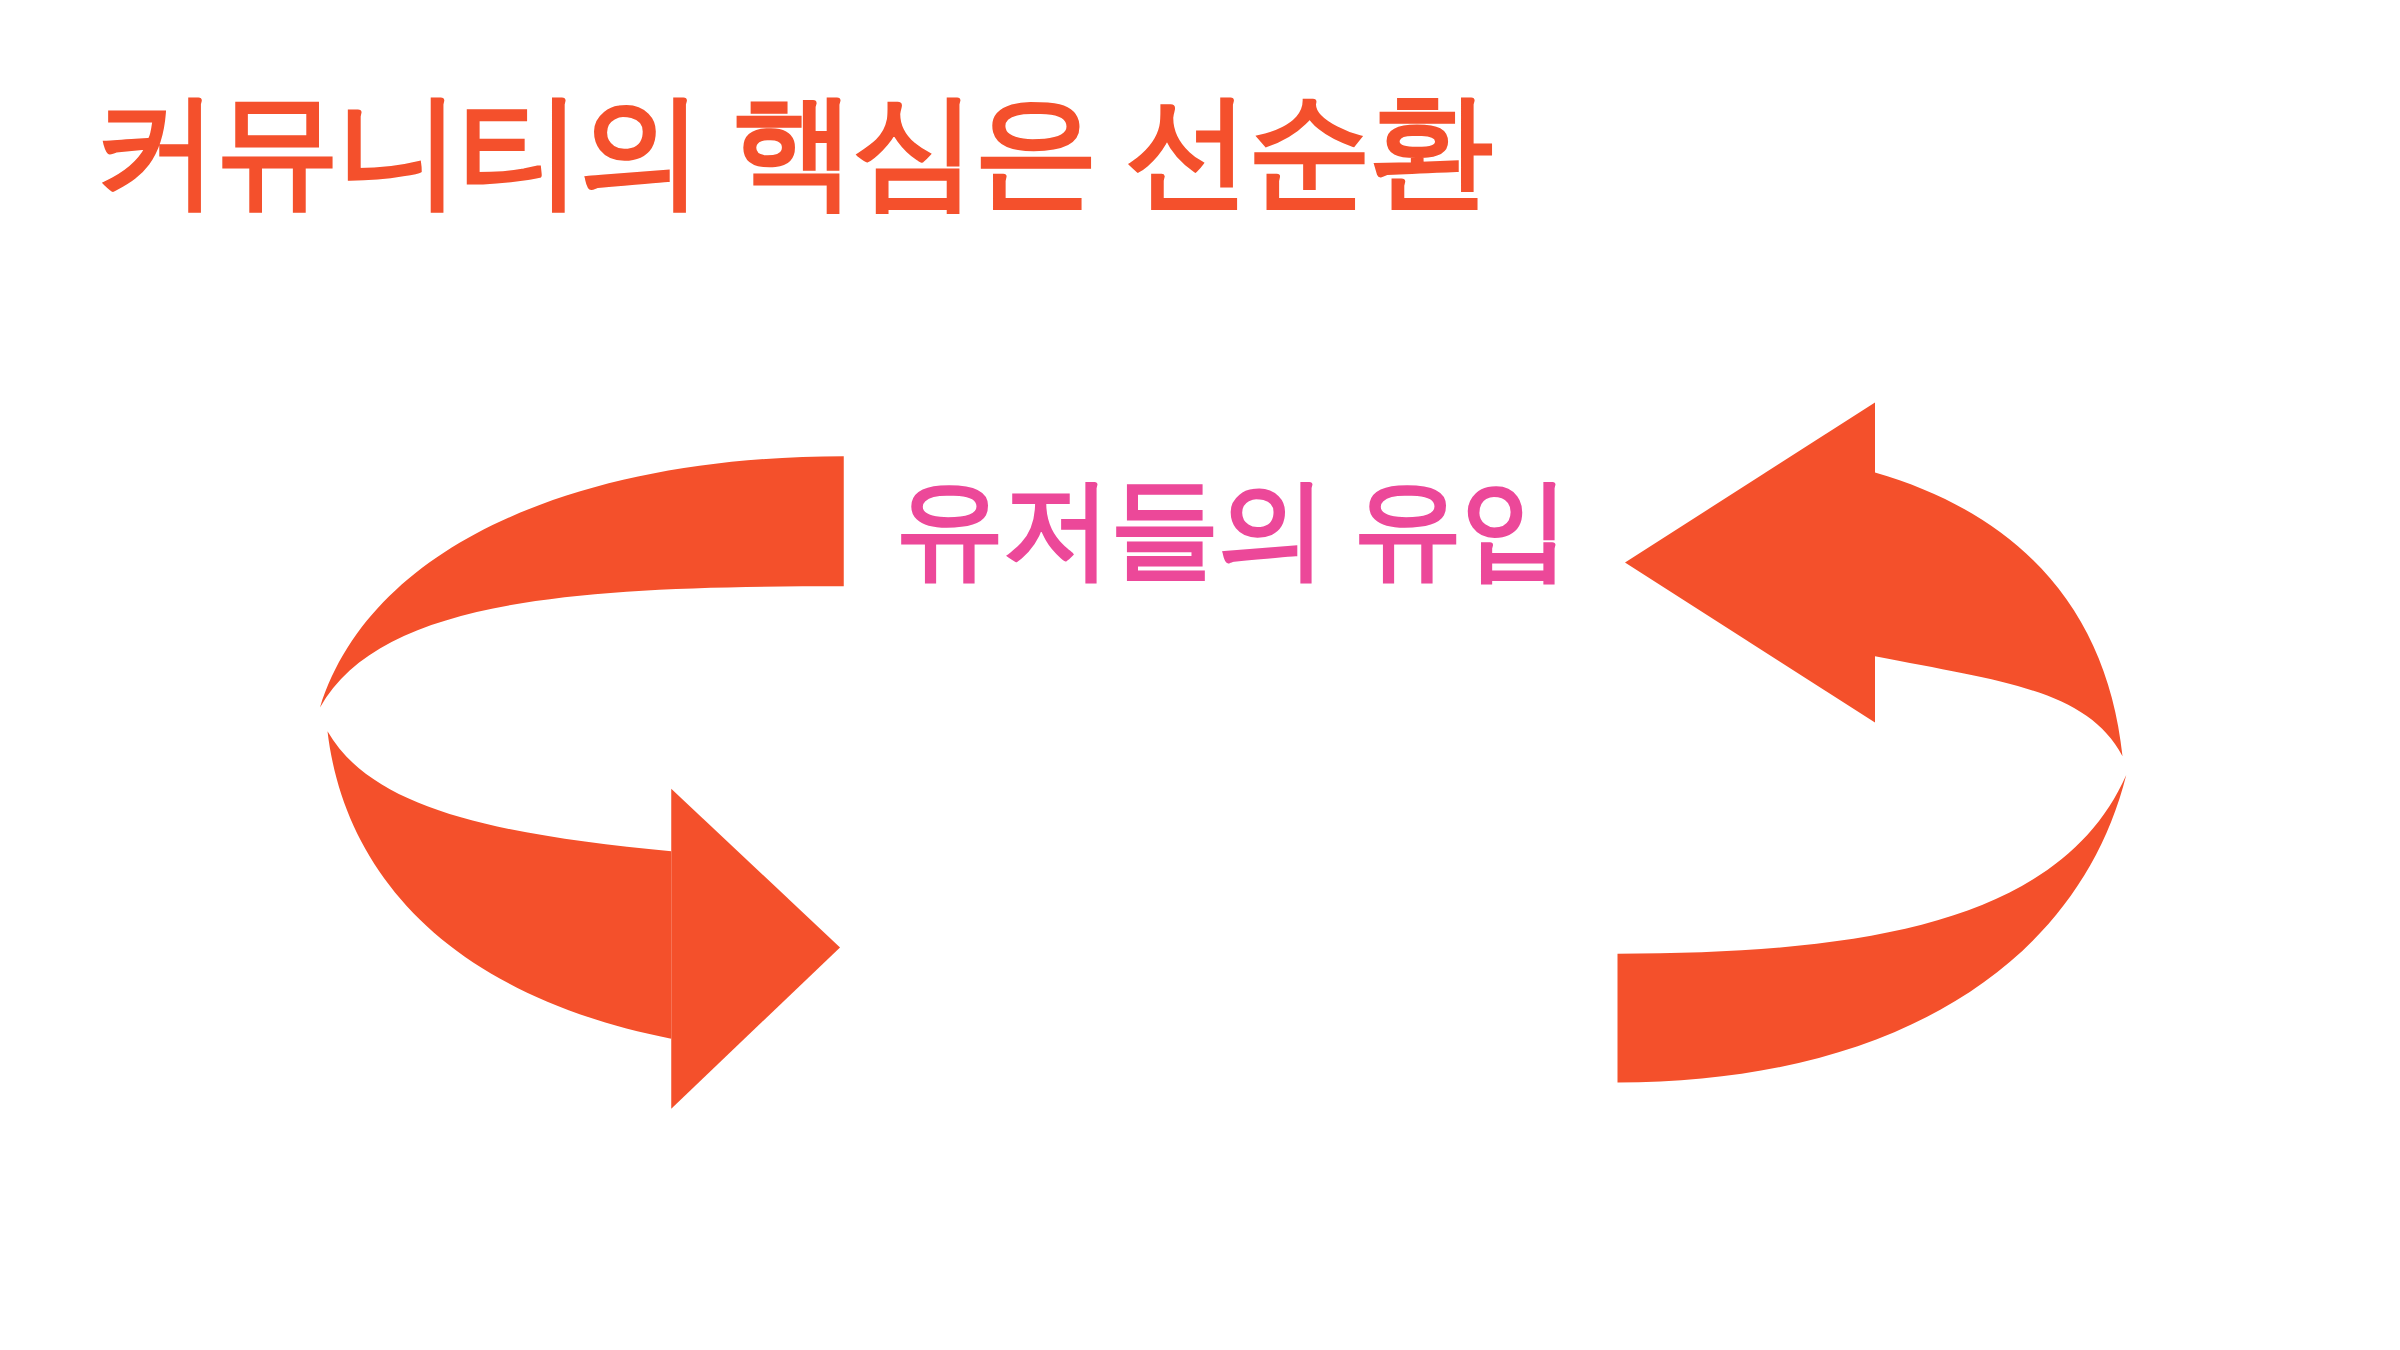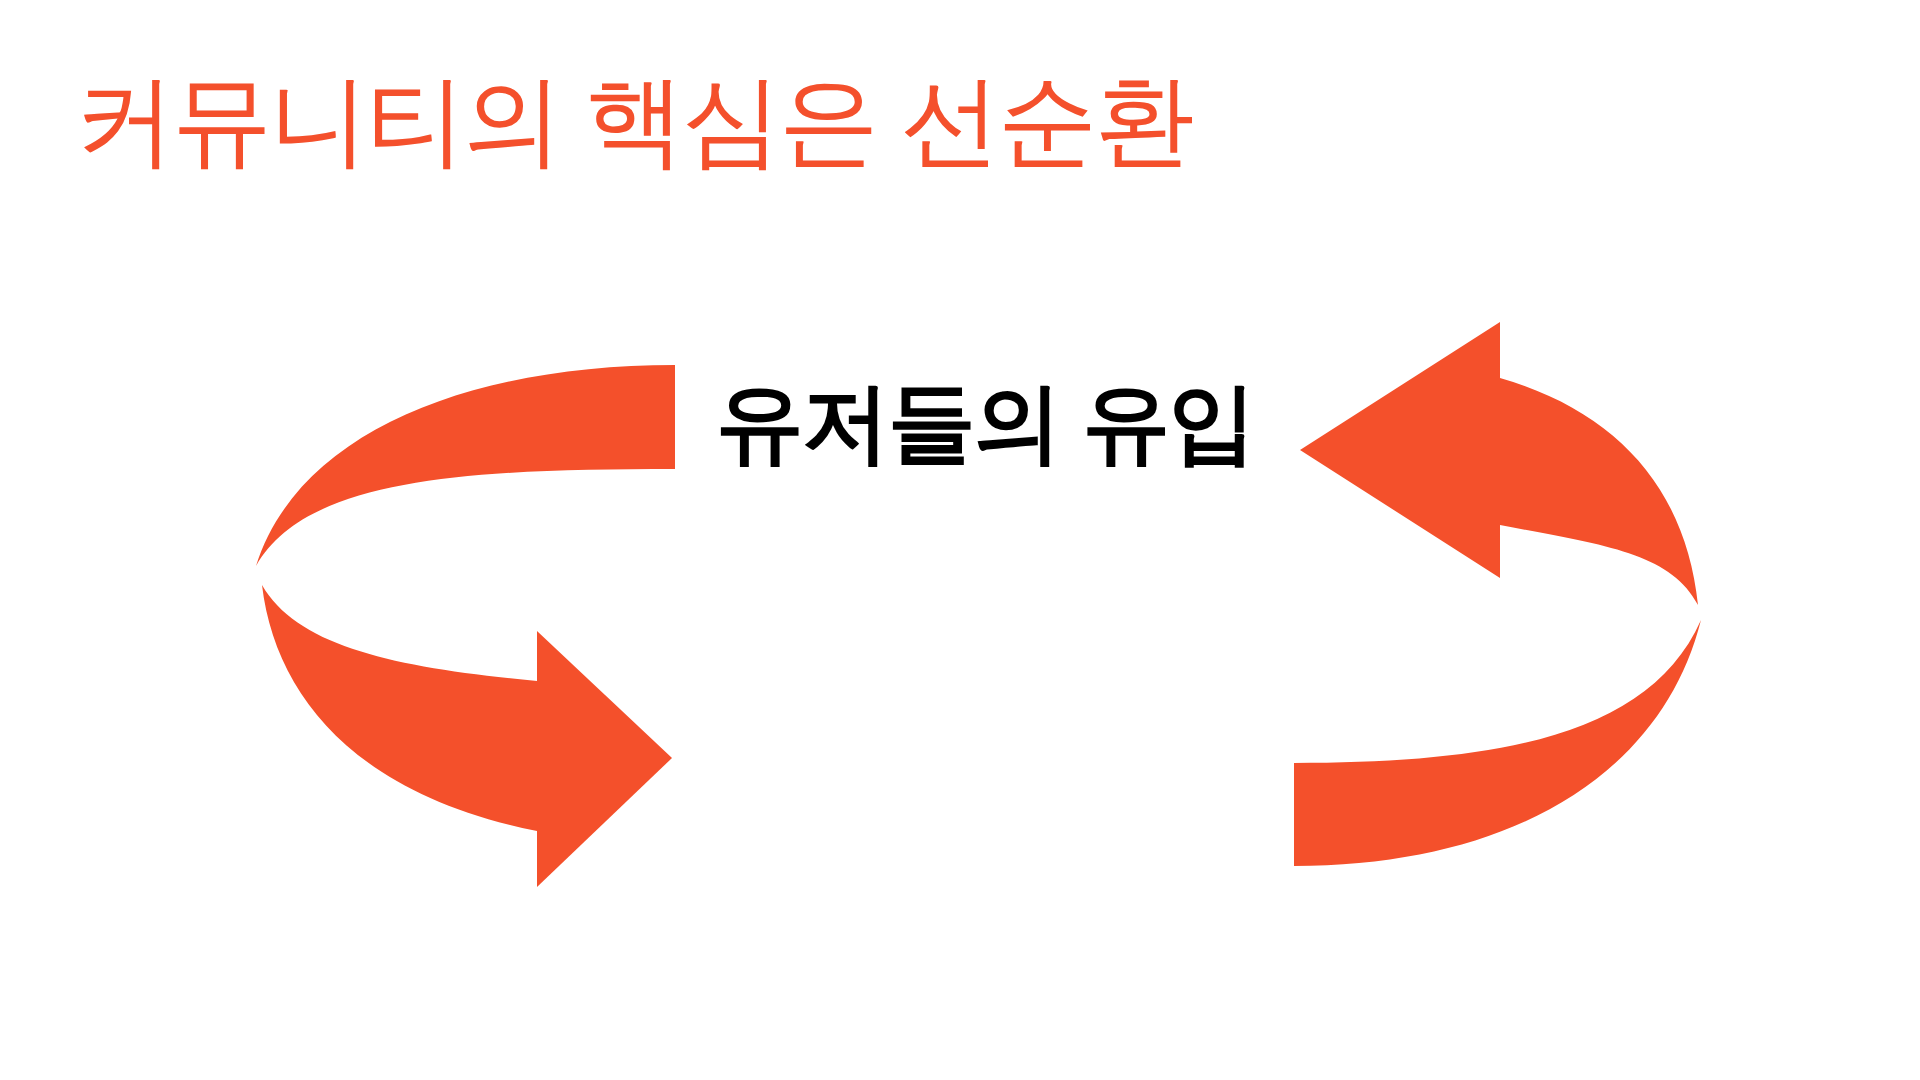--- a/index.html
+++ b/index.html
@@ -15,40 +15,40 @@
     position: relative;
     width: 1920px;
     height: 1080px;
     background: #ffffff;
   }
   .page-title {
     position: absolute;
     left: 75px;
     top: 68px;
     font-size: 100px;
-    font-weight: 400;
+    font-weight: 700;
     letter-spacing: -3px;
     color: #F4502C;
     line-height: 1.05;
     white-space: nowrap;
   }
   .cycle-svg {
     position: absolute;
     left: 0;
     top: 0;
     width: 1920px;
     height: 1080px;
   }
   .cycle-label {
     position: absolute;
     transform: translate(-50%, -50%);
     font-size: 88px;
     font-weight: 900;
     letter-spacing: -2px;
-    color: #000000;
+    color: #ec4899;
     white-space: nowrap;
     text-align: center;
   }
   .cycle-label.top { left: 985px; top: 423px; }
   .cycle-label.bottom { left: 985px; top: 794px; }
 </style>
 </head>
 <body>
 
 <div class="stage">

